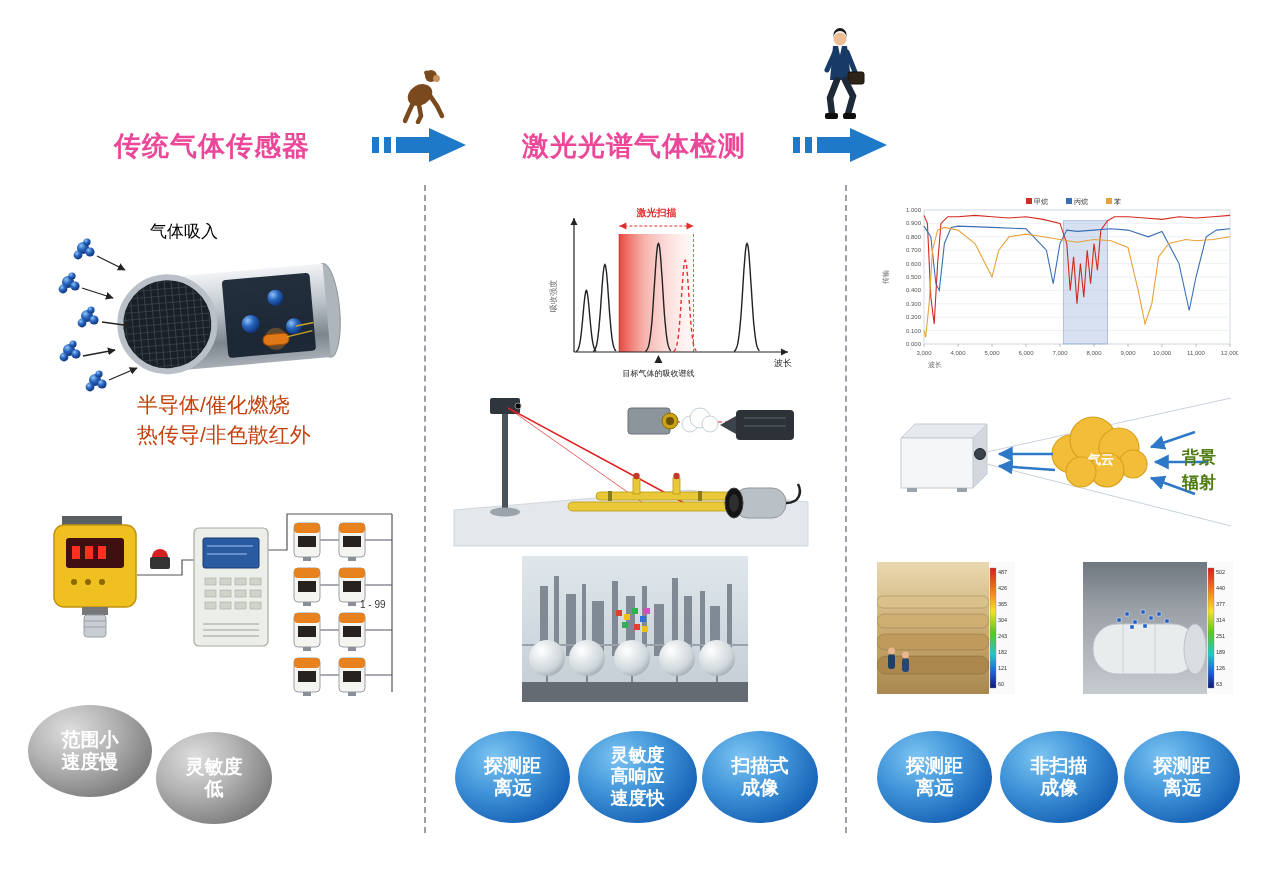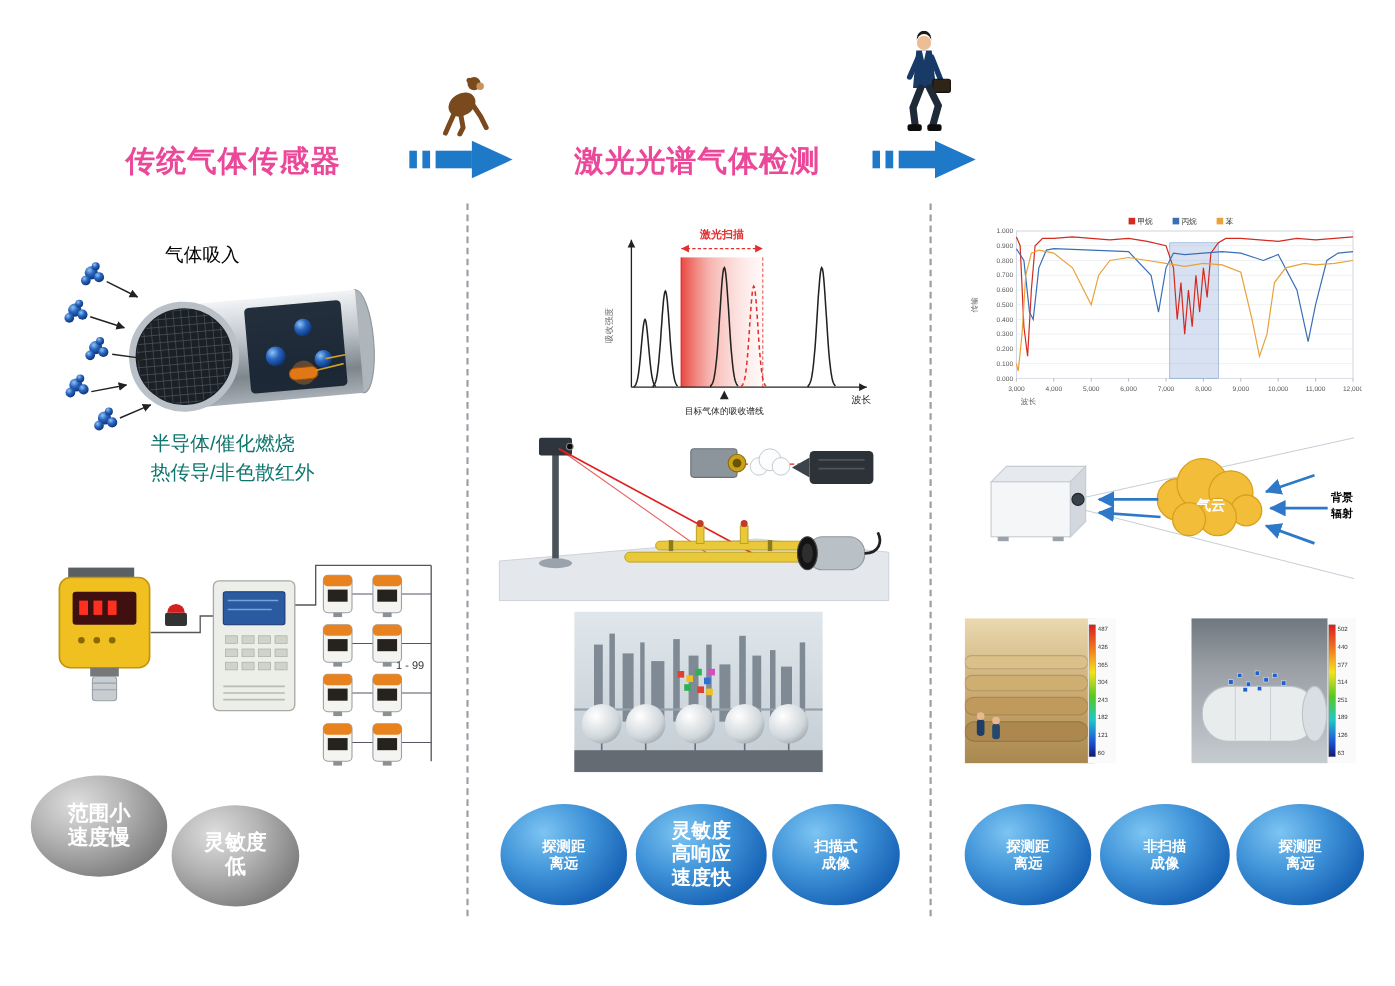--- a/index.html
+++ b/index.html
@@ -2,26 +2,26 @@
 <html><head>
 <meta charset="utf-8">
 <style>
   html,body{margin:0;padding:0;background:#fff;}
   #canvas{position:relative;width:1268px;height:896px;background:#fff;overflow:hidden;
           font-family:"Liberation Sans","DejaVu Sans",sans-serif;color:#111;}
   .abs{position:absolute;}
   .col-title{font-size:27px;font-weight:bold;text-align:center;color:#ec4899;letter-spacing:1px;}
   .divider{border-left:2px dashed #9aa0a6;width:0;}
   .small-label{font-size:17px;color:#000000;}
-  .tech-text{font-size:18px;color:#0f766e;line-height:1.45;white-space:pre-line;}
+  .tech-text{font-size:21px;color:#c2410c;line-height:1.45;white-space:pre-line;}
   .badge{position:absolute;border-radius:50%;display:flex;align-items:center;justify-content:center;
          text-align:center;color:#fff;font-weight:bold;white-space:pre-line;line-height:1.18;}
   .badge.gray{font-size:19px;background:radial-gradient(ellipse at 34% 28%, #dedede 0%, #b3b3b3 38%, #8a8a8a 68%, #5f5f5f 100%);}
-  .badge.blue{font-size:13px;background:radial-gradient(ellipse at 34% 28%, #7cc4f2 0%, #3f93d8 40%, #1a66b8 74%, #0c4c98 100%);}
-  .bg-rad{font-size:10px;font-weight:bold;color:#000000;line-height:1.45;white-space:pre-line;text-align:right;}
+  .badge.blue{font-size:19px;background:radial-gradient(ellipse at 34% 28%, #7cc4f2 0%, #3f93d8 40%, #1a66b8 74%, #0c4c98 100%);}
+  .bg-rad{font-size:17px;font-weight:bold;color:#4d7c0f;line-height:1.45;white-space:pre-line;text-align:left;}
   svg{display:block;}
 </style>
 </head>
 <body>
 
 <div id="canvas">
 
   <div class="abs col-title" style="left:82px;top:128px;width:260px;">传统气体传感器</div>
   <div class="abs col-title" style="left:504px;top:128px;width:260px;">激光光谱气体检测</div>
 

